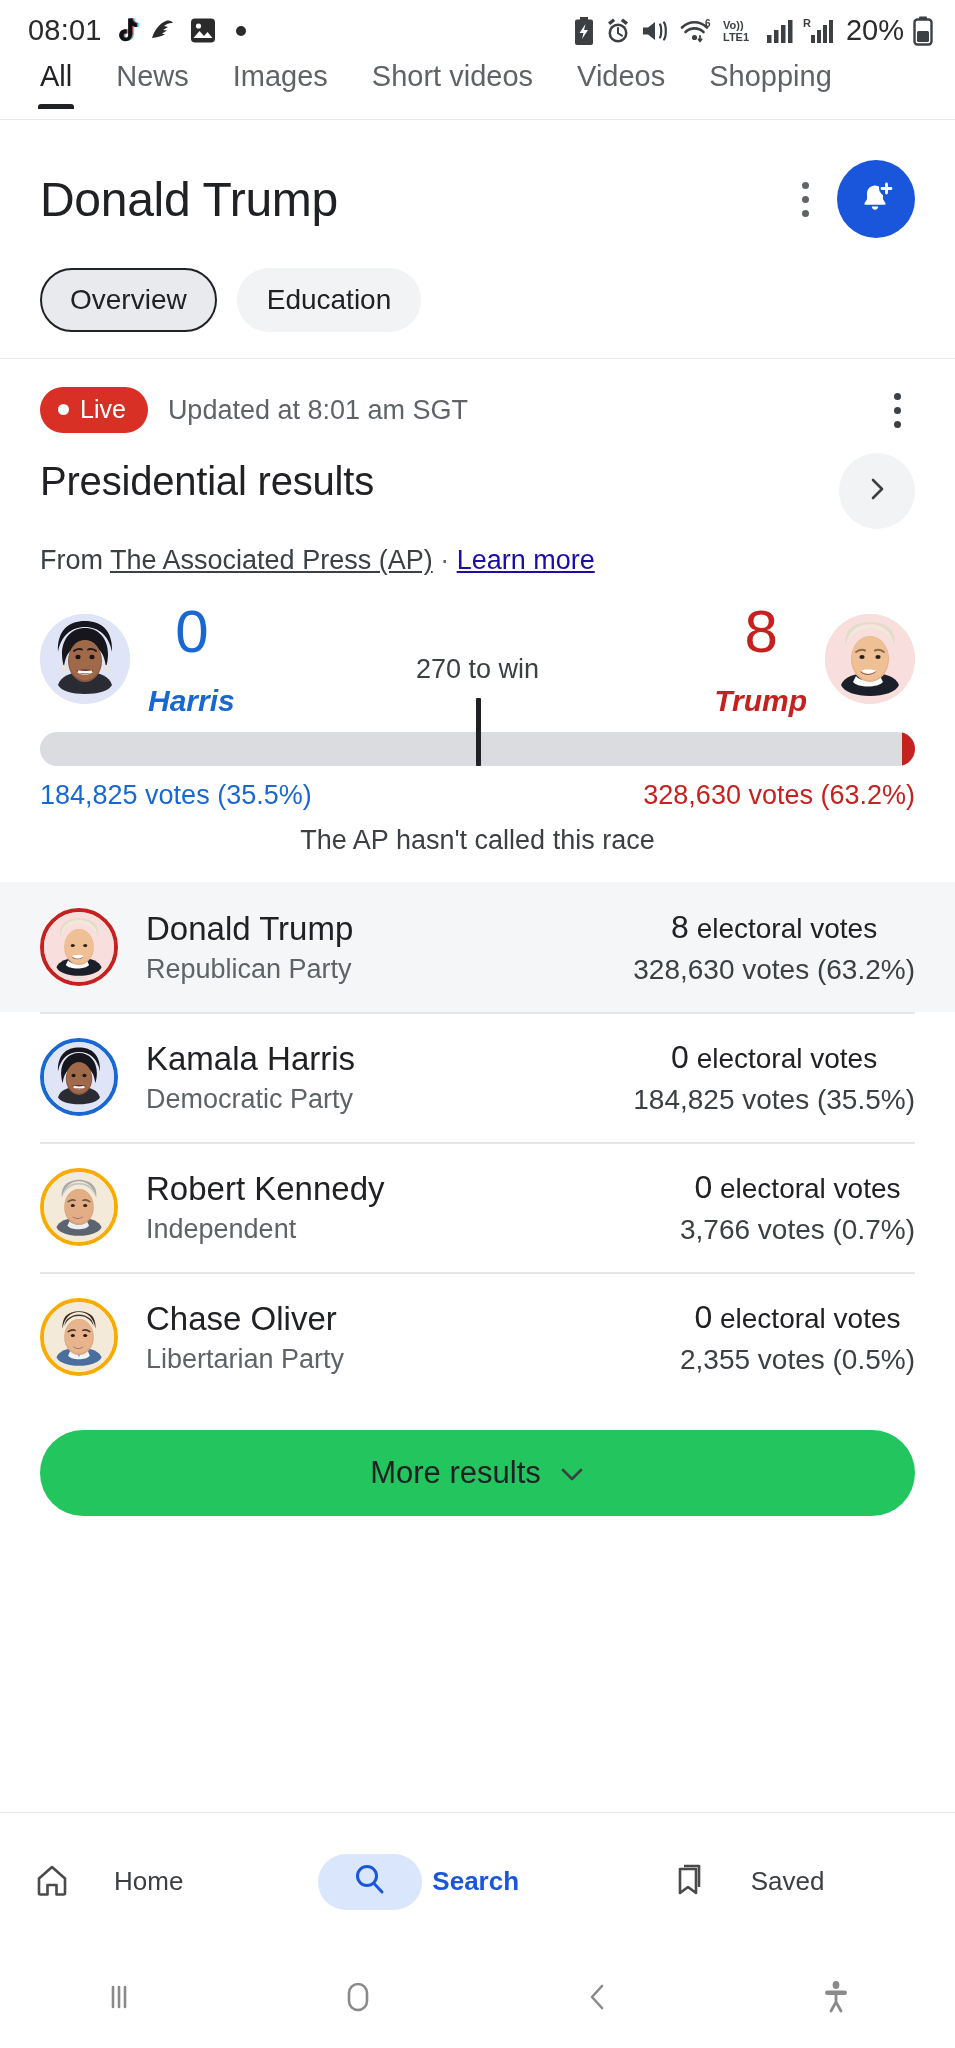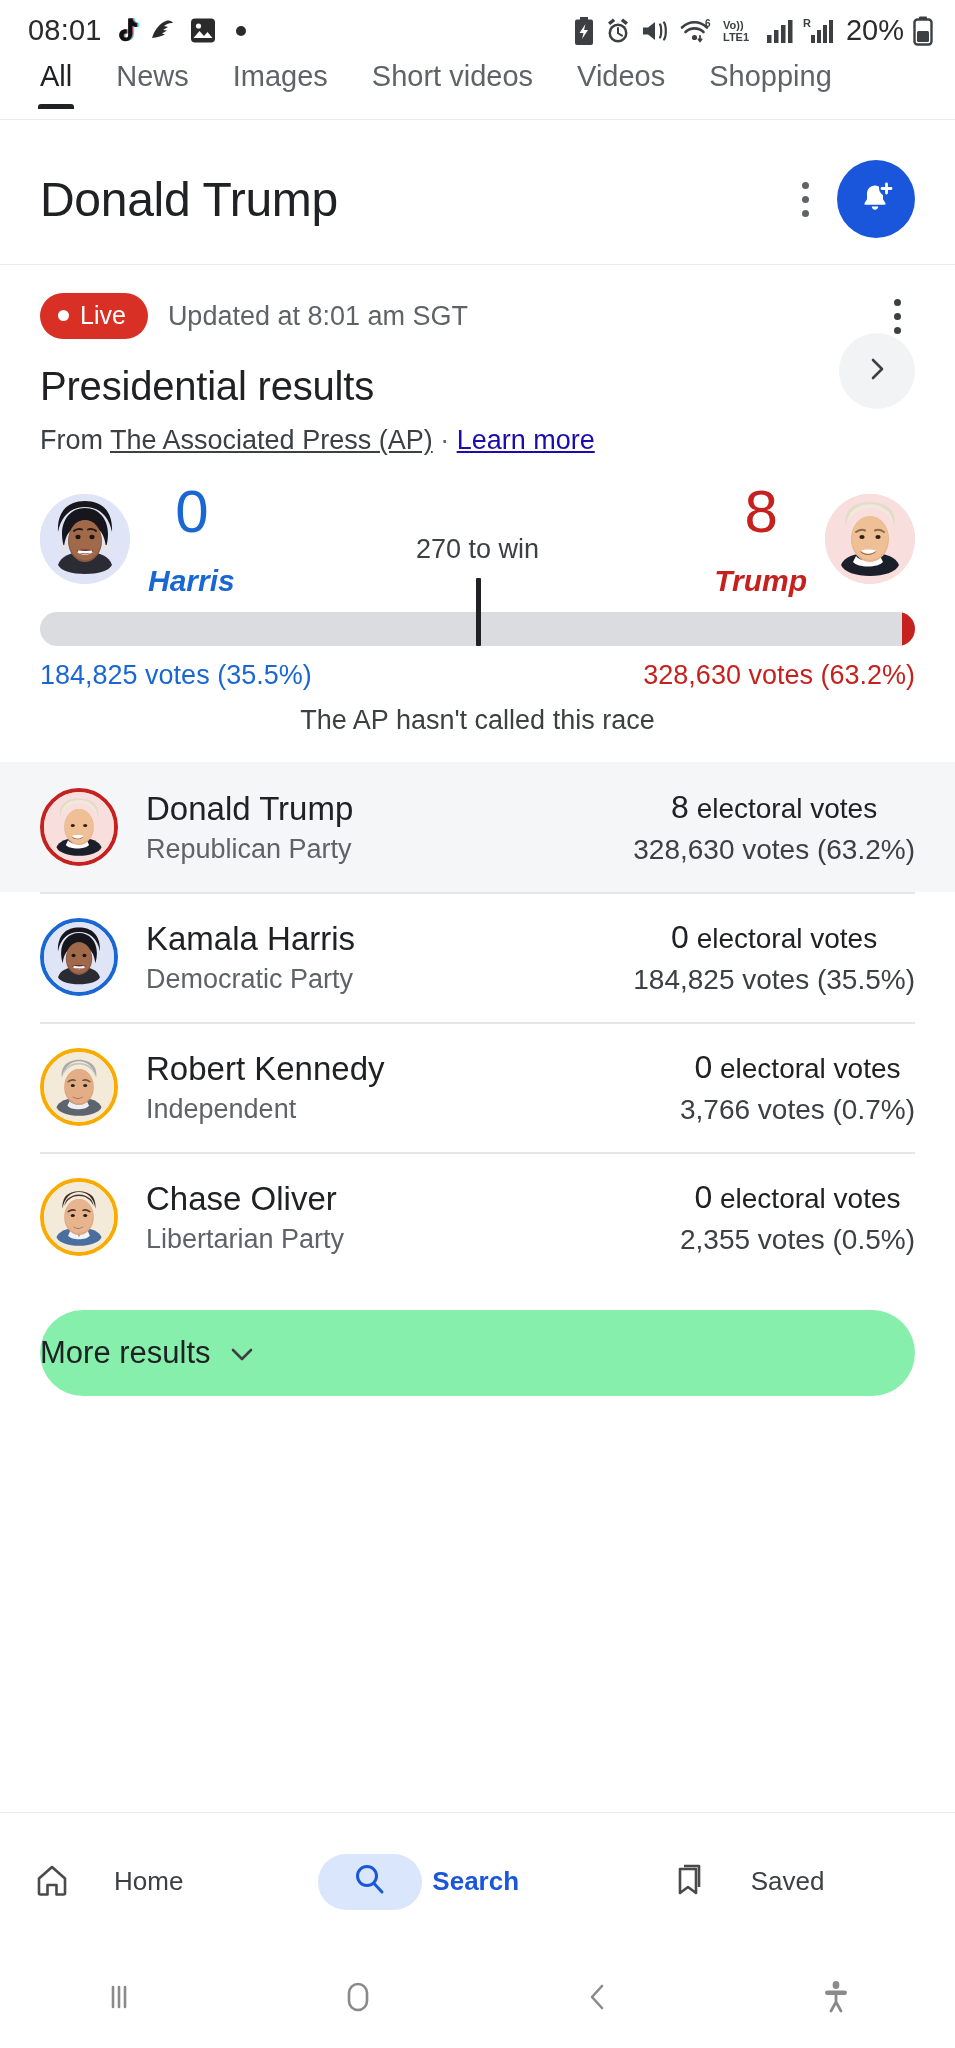--- a/index.html
+++ b/index.html
@@ -127,21 +127,21 @@
     padding: 8px 22px 9px 18px;
     display: inline-flex;
     align-items: center;
     gap: 11px;
   }
   .live-dot { width: 11px; height: 11px; border-radius: 50%; background: #fff; display:block; }
   .live-updated { font-size: 27px; color: #5f6368; margin-left: 20px; flex: 1 1 auto; }
   .res-kebab { width: 36px; display:flex; flex-direction:column; align-items:center; gap:7px; }
   .res-kebab i { width: 7px; height: 7px; border-radius: 50%; background: #3c4043; display:block; }
 
-  .res-title-row { display: flex; align-items: flex-end; }
+  .res-title-row { display: flex; align-items: flex-start; margin-top: 26px; }
   .res-title {
     font-size: 40px;
     color: #202124;
     font-weight: 400;
     flex: 1 1 auto;
     letter-spacing: -0.2px;
   }
   .res-arrow {
     width: 76px; height: 76px; border-radius: 50%;
     background: #f1f3f4;
@@ -235,26 +235,26 @@
   .cand-name { font-size: 33px; color: #202124; }
   .cand-party { font-size: 27px; color: #5f6368; margin-top: 6px; }
   .cand-right { text-align: center; }
   .cand-ev { font-size: 28px; color: #202124; }
   .cand-ev b { font-size: 32px; font-weight: 400; }
   .cand-votes { font-size: 28px; color: #3c4043; margin-top: 8px; }
 
   
   .more-wrap { padding: 28px 40px 0 40px; }
   .more-btn {
-    background: #86efac;
+    background: #22c55e;
     border-radius: 50px;
     height: 86px;
     display: flex;
     align-items: center;
-    justify-content: flex-start;
+    justify-content: center;
     gap: 18px;
     font-size: 31px;
     color: #202124;
   }
 
   
   .spacer-fill { flex: 1 1 auto; }
   .bottomnav {
     flex: 0 0 138px;
     border-top: 1px solid #e8eaed;
@@ -411,20 +411,24 @@
       <div class="kp-follow">
         <span>
           <svg width="42" height="42" viewBox="0 0 42 42">
             <path d="M20 9.5c-4.6 0-8 3.6-8 8.2v5.6l-2.4 3.6c-.5.8 0 1.9 1 1.9h18.8c1 0 1.5-1.1 1-1.9L28 23.3v-5.6c0-4.6-3.4-8.2-8-8.2z" fill="#fff"></path>
             <path d="M16.8 30.5h6.4c0 1.8-1.4 3.2-3.2 3.2s-3.2-1.4-3.2-3.2z" fill="#fff"></path>
             <circle cx="31.5" cy="12.5" r="7.5" fill="#1a56db"></circle>
             <path d="M31.5 8v9M27 12.5h9" stroke="#fff" stroke-width="2.8" stroke-linecap="round"></path>
           </svg>
         </span>
       </div>
+    </div>
+    <div class="kp-chips">
+      <div class="chip selected">Overview</div>
+      <div class="chip">Education</div>
     </div>
   </div>
 
   <div class="results">
     <div class="live-row">
       <span class="live-badge">
         <span class="live-dot"></span>
         <span>Live</span>
       </span>
       <span class="live-updated">Updated at 8:01 am SGT</span>

